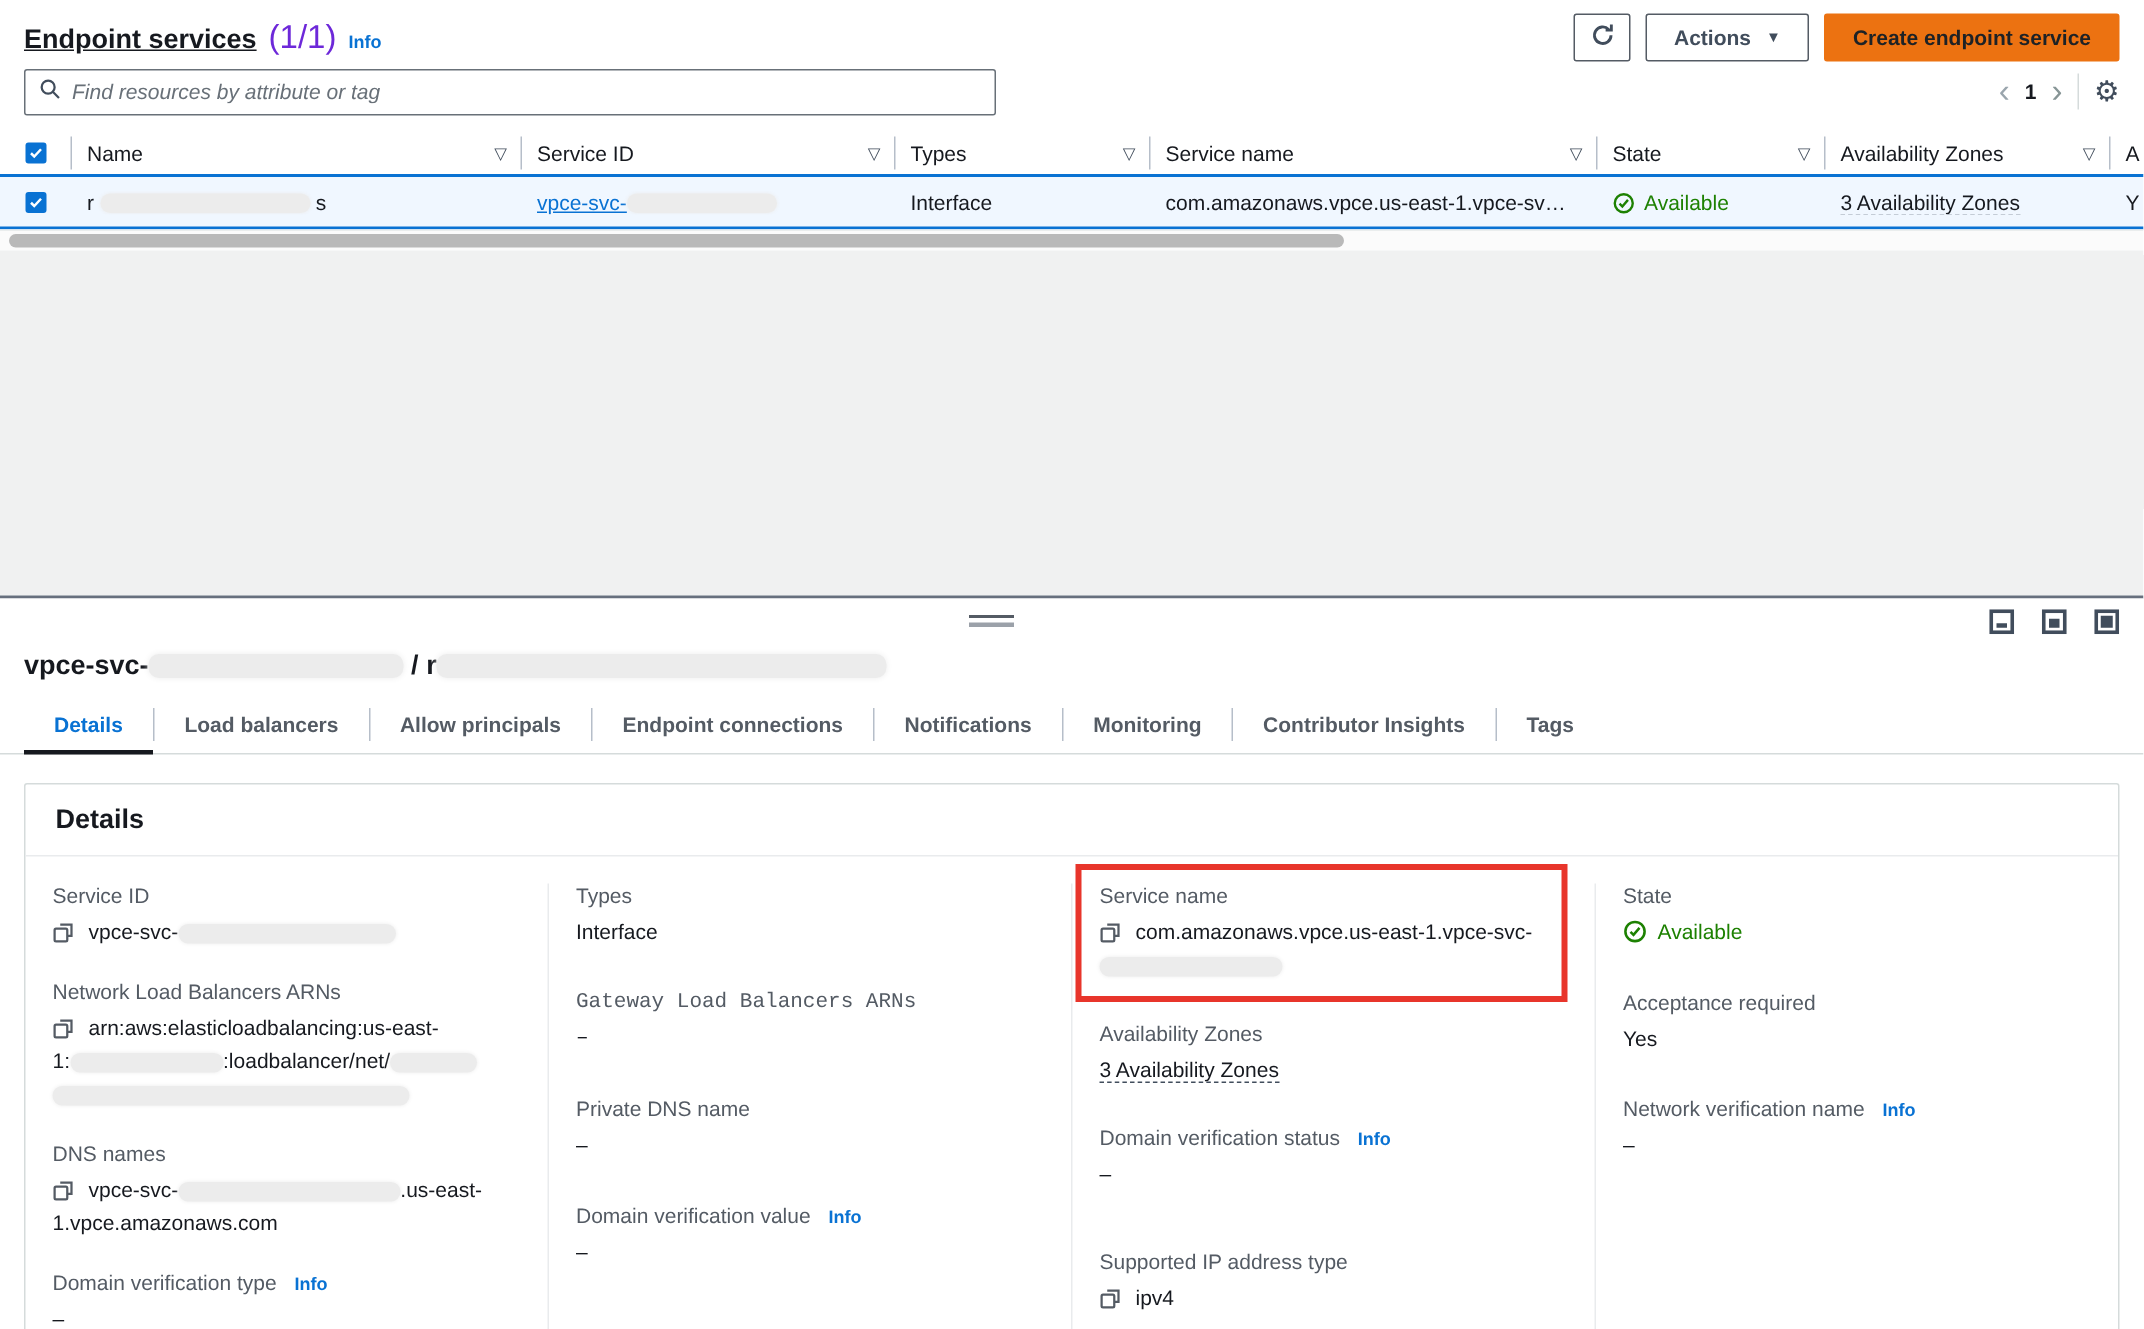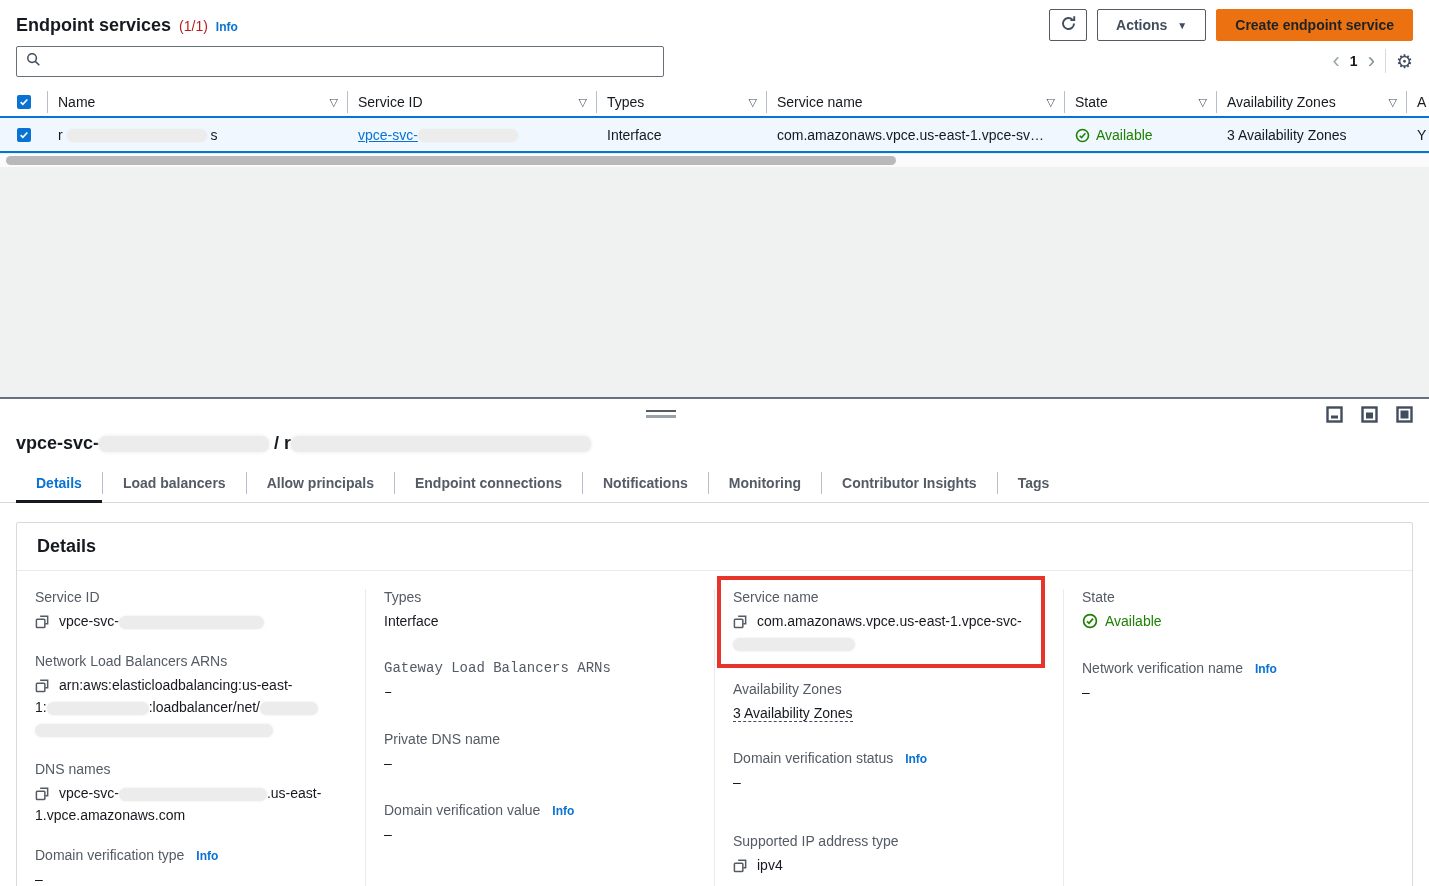--- a/index.html
+++ b/index.html
@@ -3,22 +3,22 @@
 <meta charset="utf-8">
 <style>
   * { box-sizing: border-box; margin: 0; padding: 0; }
   html,body { width:1429px; height:886px; overflow:hidden; background:#fff;
     font-family:"Liberation Sans", sans-serif; color:#16191f; font-size:14px; }
 
   
   .header-row { display:flex; justify-content:space-between; align-items:center;
     padding:10px 16px 4px 16px; height:44px; background:#fff; }
   .title-group { display:flex; align-items:baseline; gap:8px; }
-  .page-title { font-size:18px; font-weight:bold; }
-  .page-count { font-size:14px; color:#b91c1c; font-weight:normal;text-align:center; }
+  .page-title { font-size:18px; font-weight:bold;text-decoration:underline; }
+  .page-count { font-size:22px; color:#6d28d9; font-weight:normal;text-align:center; }
   .info-link { color:#0972d3; font-weight:bold; font-size:12px; cursor:pointer; }
   .actions-group { display:flex; gap:10px; align-items:center; }
   .btn { height:32px; border:1px solid #545b64; border-radius:2px; background:#fff;
     font-weight:bold; color:#414d5c; padding:0 18px; font-size:14px;
     display:flex; align-items:center; gap:10px; cursor:pointer; }
   .btn-icon { width:38px; padding:0; justify-content:center; }
   .btn-primary { background:#ec7211; border-color:#ec7211; color:#1d2226; }
   .caret { font-size:10px; color:#414d5c; }
 
   .search-row { display:flex; justify-content:space-between; align-items:center;
@@ -127,20 +127,21 @@
 </div>
 
 <div class="search-row">
   <div class="search-box">
     <span>
       <svg width="15" height="15" viewBox="0 0 16 16">
           <circle cx="6.5" cy="6.5" r="4.6" fill="none" stroke="#414d5c" stroke-width="1.6"></circle>
           <path d="M10 10 L14.2 14.2" stroke="#414d5c" stroke-width="1.6"></path>
         </svg>
     </span>
+    <input type="text" placeholder="Find resources by attribute or tag" style="">
   </div>
   <div class="pagination">
     <span class="pg-chevron">‹</span>
     <span class="pg-num">1</span>
     <span class="pg-chevron next">›</span>
     <span class="vdiv"></span>
     <span class="gear">⚙</span>
   </div>
 </div>
 
@@ -390,20 +391,24 @@
                 <svg width="16" height="16" viewBox="0 0 16 16" style="vertical-align:-3px;margin-right:0;">
                     <circle cx="8" cy="8" r="6.4" fill="none" stroke="#1d8102" stroke-width="1.7"></circle>
                     <path d="M5 8.3 l2 2 L11 5.6" fill="none" stroke="#1d8102" stroke-width="1.7"></path>
                   </svg>
               </span>
               <span>Available</span>
             </span>
           </div>
         </div>
         <div class="field" style="margin-top:28px;">
+          <div class="field-label">Acceptance required</div>
+          <div class="field-value">Yes</div>
+        </div>
+        <div class="field" style="margin-top:28px;">
           <div class="field-label">
             <span>Network verification name</span>
             <span class="info-link">Info</span>
           </div>
           <div class="field-value dash">–</div>
         </div>
       </div>
 
     </div>
   </div>

